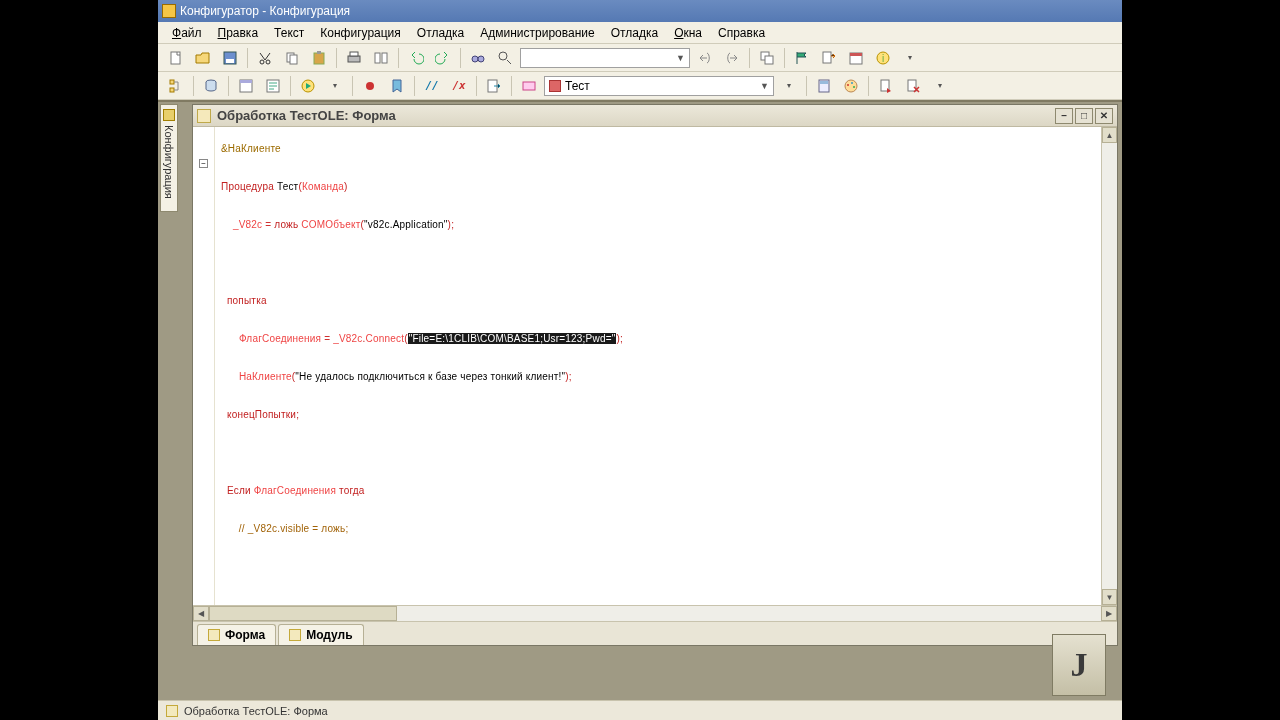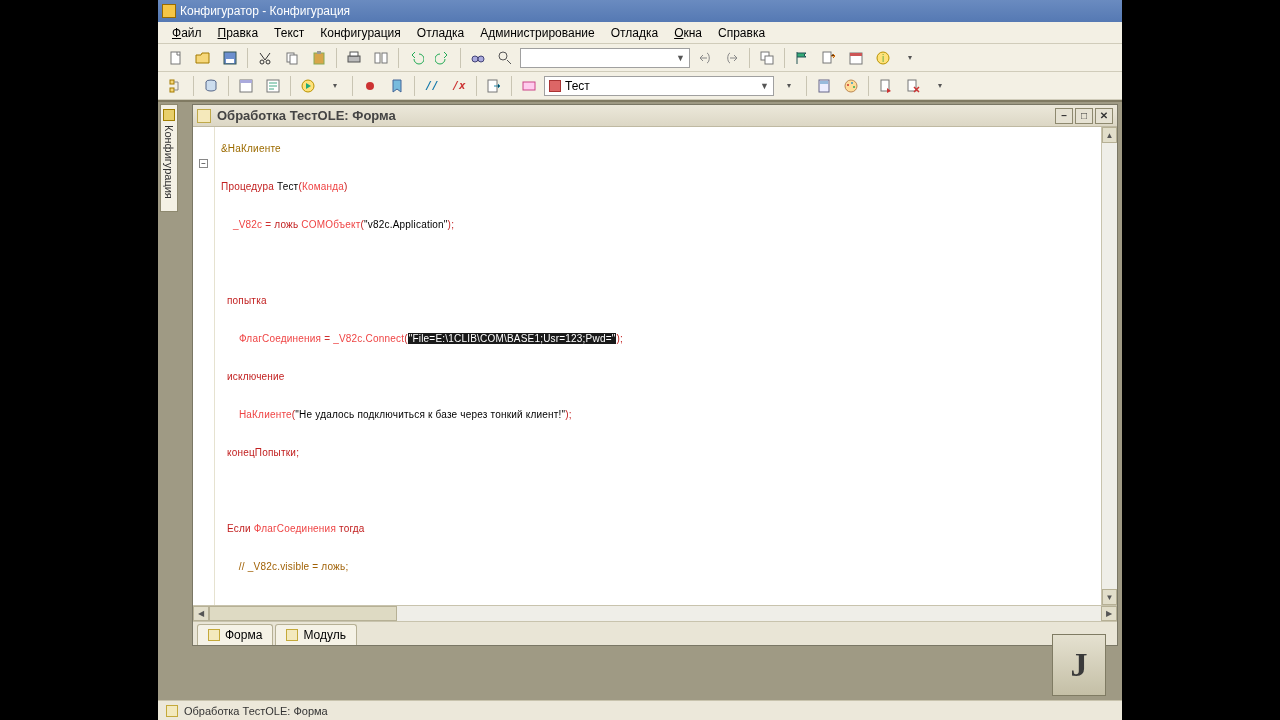--- a/index.html
+++ b/index.html
@@ -224,20 +224,21 @@
   .inner-tab {
     background: #f5f2e6;
     border: 1px solid #b6b095;
     border-bottom: none;
     padding: 3px 10px;
     font-size: 12px;
     display: flex;
     align-items: center;
     gap: 5px;
     border-radius: 3px 3px 0 0;
+    font-weight: bold;
   }
   .inner-tab .ti {
     width: 12px; height: 12px; background: #f3e9bd; border: 1px solid #c4a93a;
   }
   .logo-j {
     position: absolute;
     right: 16px; bottom: 4px;
     width: 54px; height: 62px;
     background: linear-gradient(#e5e1d0, #c4bfa6);
     border: 1px solid #7f7b63;
@@ -609,21 +610,20 @@
         <div class="code-body">
           <div class="gutter">
             <div class="fold-marker" style="top:32px">−</div>
           </div>
 <pre class="code-pre"><span class="code-line"><span class="tok-brown">&amp;НаКлиенте</span></span>
 <span class="code-line"><span class="tok-red">Процедура</span><span class="tok-black"> Тест</span><span class="tok-red">(</span><span class="tok-blue">Команда</span><span class="tok-red">)</span></span>
 <span class="code-line"><span class="tok-blue">    _V82c </span><span class="tok-op">=</span><span class="tok-red"> ложь</span><span class="tok-blue"> COMОбъект</span><span class="tok-red">(</span><span class="tok-str">"v82c.Application"</span><span class="tok-red">);</span></span>
 <span class="code-line"> </span>
 <span class="code-line">  <span class="tok-red">попытка</span></span>
 <span class="code-line">  <span class="tok-blue">    ФлагСоединения </span><span class="tok-op">=</span><span class="tok-blue"> _V82c</span><span class="tok-red">.</span><span class="tok-blue">Connect</span><span class="tok-red">(</span><span class="highlight">"File=E:\1CLIB\COM\BASE1;Usr=123;Pwd="</span><span class="tok-red">);</span></span>
-<span class="code-line">  <span class="tok-red">исключение</span></span>
 <span class="code-line">  <span class="tok-blue">    НаКлиенте</span><span class="tok-red">(</span><span class="tok-str">"Не удалось подключиться к базе через тонкий клиент!"</span><span class="tok-red">);</span></span>
 <span class="code-line">  <span class="tok-red">конецПопытки</span><span class="tok-red">;</span></span>
 <span class="code-line"> </span>
 <span class="code-line">  <span class="tok-red">Если</span><span class="tok-blue"> ФлагСоединения </span><span class="tok-red">тогда</span></span>
 <span class="code-line">   <span class="tok-green">   // _V82c.visible = ложь;</span></span>
 
 
 </pre>
         </div>
         <div class="vscroll">

